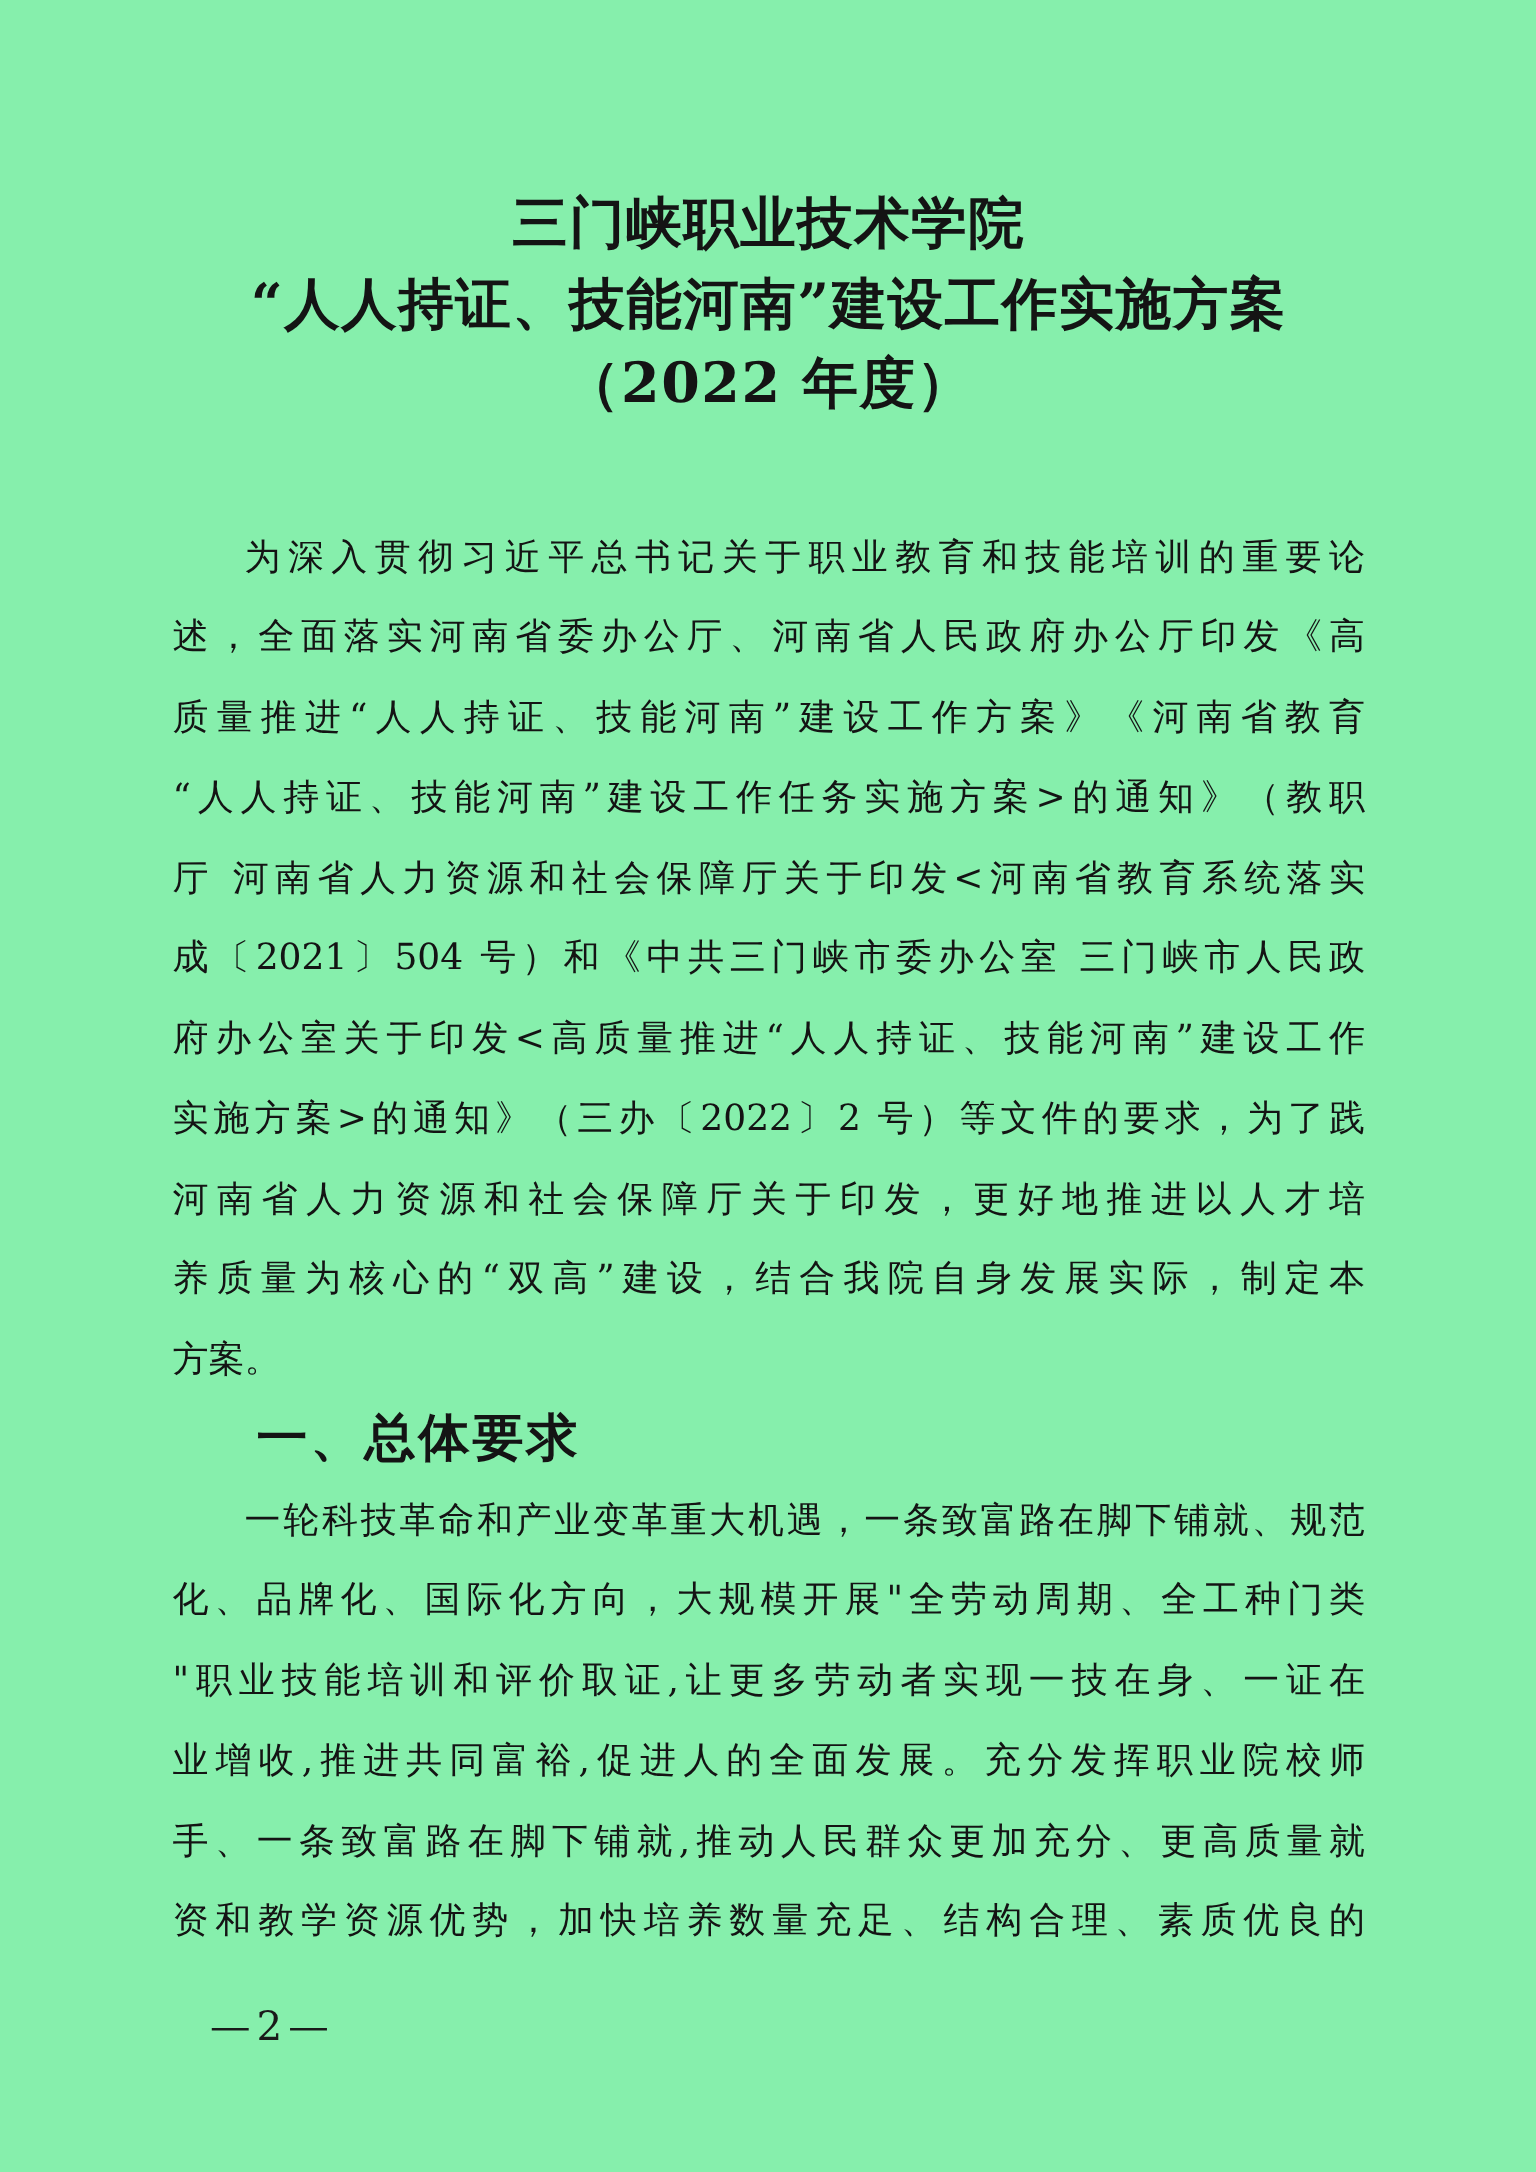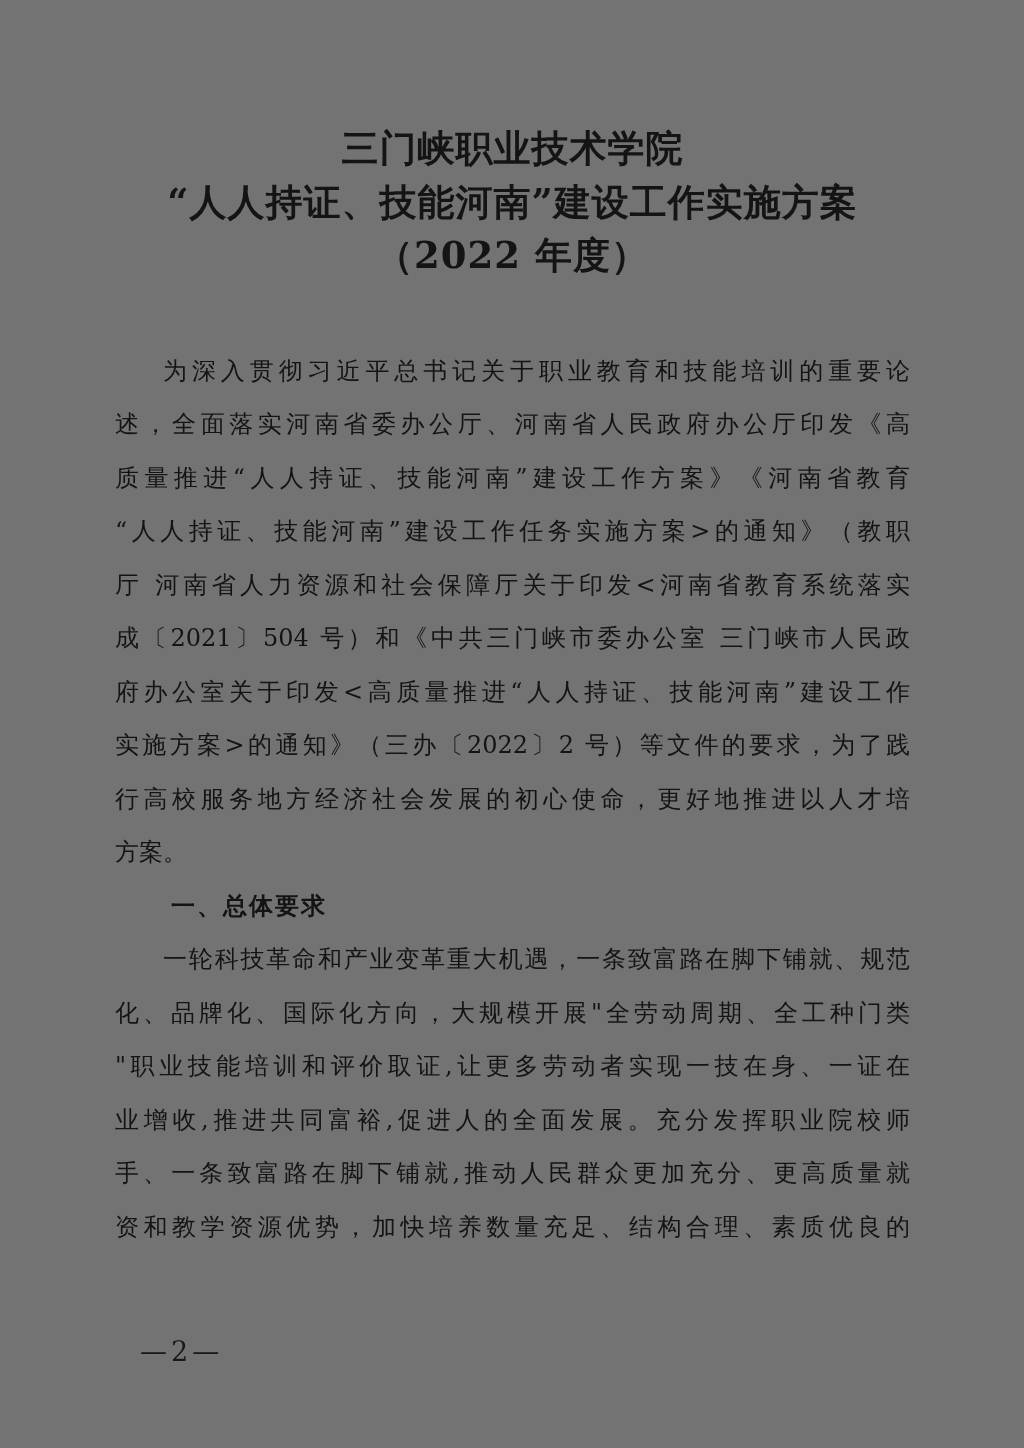--- a/index.html
+++ b/index.html
@@ -4,21 +4,21 @@
 <style>
   html, body {
     margin: 0;
     padding: 0;
     background: #ffffff;
   }
   .page {
     position: relative;
     width: 1024px;
     height: 1448px;
-    background: #737373;
+    background: #86efac;
     overflow: hidden;
     font-family: "DejaVu Serif", "Liberation Serif", serif;
     color: #141414;
   }
   .content {
     position: absolute;
     left: 115px;
     top: 122px;
     width: 795px;
   }
@@ -47,21 +47,21 @@
   }
   .para.last-short .doc-line:last-child {
     text-align-last: left;
   }
   .para.indent .doc-line:first-child {
     text-indent: 2em;
   }
   .section-heading {
     font-family: "DejaVu Sans", "Liberation Sans", sans-serif;
     font-weight: bold;
-    font-size: 24px;
+    font-size: 34px;
     height: 53.5px;
     line-height: 53.5px;
     padding-left: 56px;
     letter-spacing: 2px;
   }
   .page-number {
     position: absolute;
     left: 140px;
     top: 1336px;
     font-size: 27px;
@@ -83,21 +83,22 @@
 
     <div class="para indent last-short">
         <div class="doc-line">为深入贯彻习近平总书记关于职业教育和技能培训的重要论</div>
         <div class="doc-line">述，全面落实河南省委办公厅、河南省人民政府办公厅印发《高</div>
         <div class="doc-line">质量推进“人人持证、技能河南”建设工作方案》《河南省教育</div>
         <div class="doc-line">“人人持证、技能河南”建设工作任务实施方案&gt;的通知》（教职</div>
         <div class="doc-line">厅 河南省人力资源和社会保障厅关于印发&lt;河南省教育系统落实</div>
         <div class="doc-line">成〔2021〕504 号）和《中共三门峡市委办公室 三门峡市人民政</div>
         <div class="doc-line">府办公室关于印发&lt;高质量推进“人人持证、技能河南”建设工作</div>
         <div class="doc-line">实施方案&gt;的通知》（三办〔2022〕2 号）等文件的要求，为了践</div>
-        <div class="doc-line">行高校服务地方经济社会发展的初心使命，更好地推进以人才培</div>
+        <div class="doc-line">河南省人力资源和社会保障厅关于印发，更好地推进以人才培</div>
+        <div class="doc-line">养质量为核心的“双高”建设，结合我院自身发展实际，制定本</div>
         <div class="doc-line">方案。</div>
       </div>
 
     <div class="section-heading">一、总体要求</div>
 
     <div class="para indent">
         <div class="doc-line">一轮科技革命和产业变革重大机遇，一条致富路在脚下铺就、规范</div>
         <div class="doc-line">化、品牌化、国际化方向，大规模开展"全劳动周期、全工种门类</div>
         <div class="doc-line">"职业技能培训和评价取证,让更多劳动者实现一技在身、一证在</div>
         <div class="doc-line">业增收,推进共同富裕,促进人的全面发展。充分发挥职业院校师</div>

